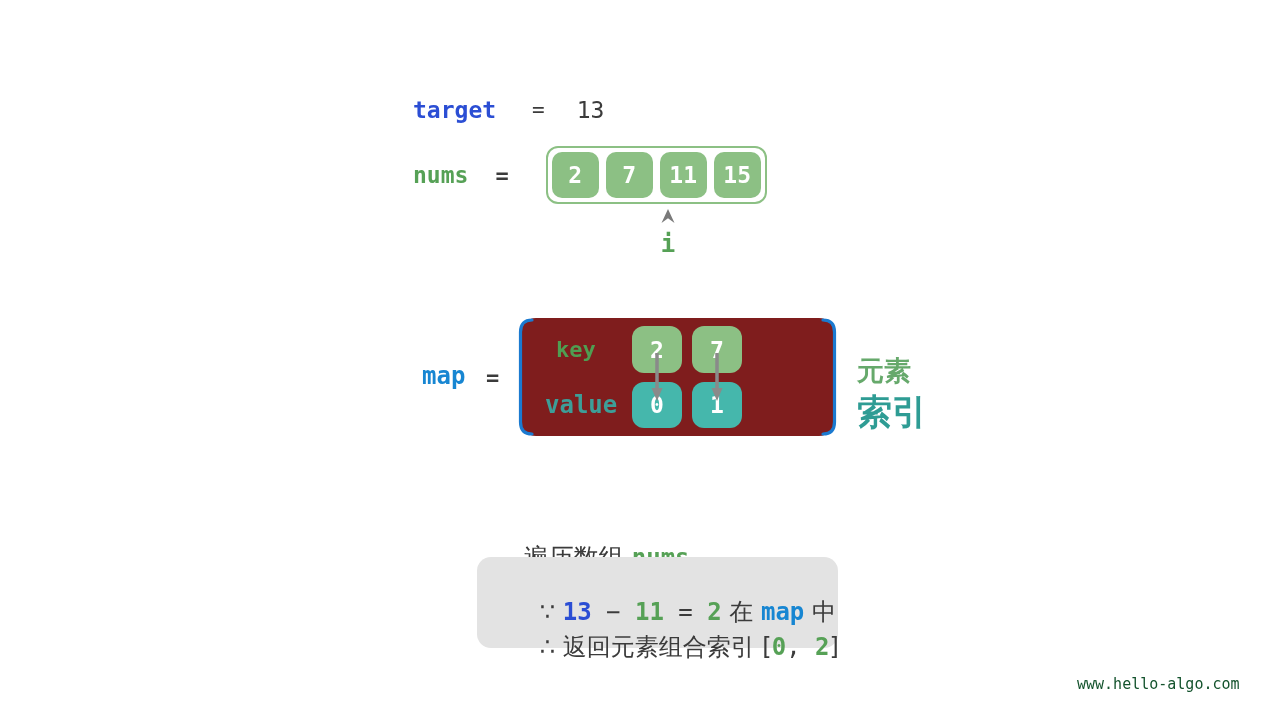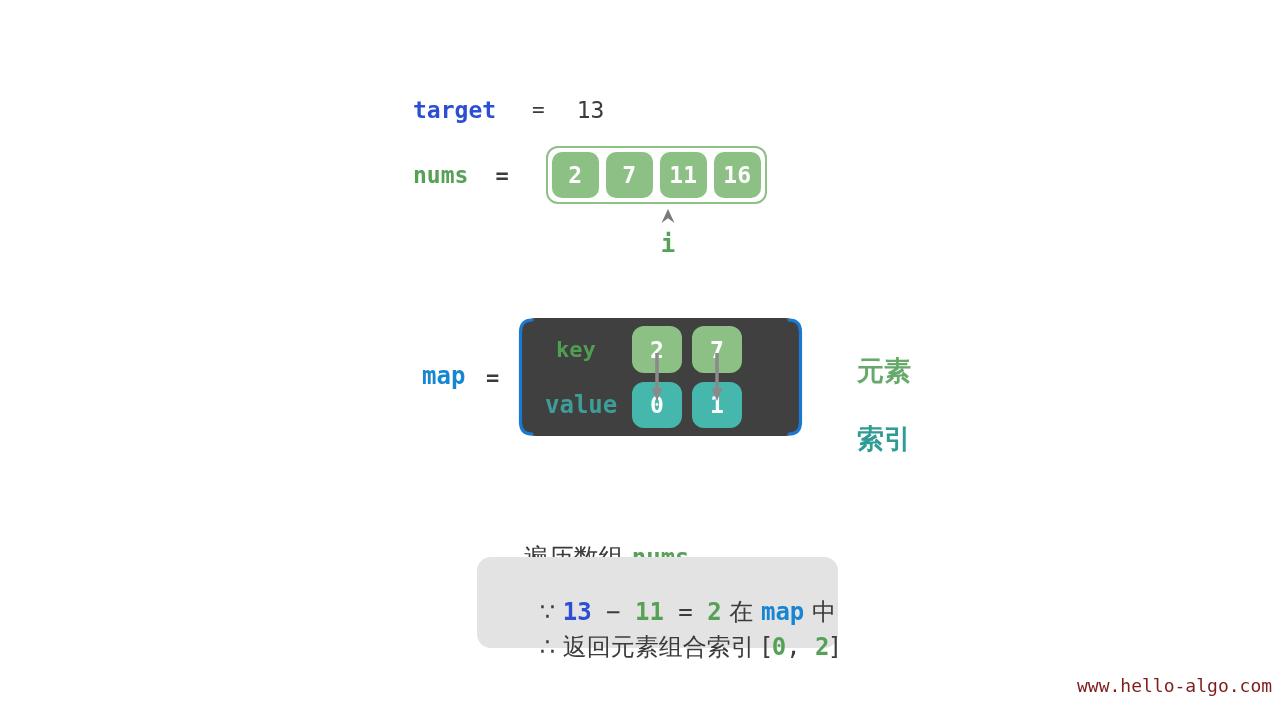--- a/index.html
+++ b/index.html
@@ -39,41 +39,41 @@
   }
 
   
   #nums-pointer-arrow { left:661px; top:209px; }
   #nums-pointer-label { left:659px; top:230px; width:18px; text-align:center;
     font-size:24px; font-weight:bold; color:#56A156; }
 
   
   #map-label { left:422px; top:362px; font-size:24px; font-weight:bold; color:#1786D2; }
   #map-eq    { left:486px; top:365px; font-size:22px; font-weight:bold; color:#3B3B3B; }
-  #map-panel { left:520px; top:318px; width:281px; height:118px;
-    background:#404040; border-radius:16px;padding-left:12px; }
+  #map-panel { left:520px; top:318px; width:315px; height:118px;
+    background:#7f1d1d; border-radius:16px;padding-left:12px; }
   .bracket { position:absolute; top:0; }
   #map-key-label   { position:absolute; left:36px; top:8px;  height:47px; line-height:47px;
     font-size:22px; font-weight:bold; color:#4F9E52; }
   #map-value-label { position:absolute; left:25px; top:64px; height:46px; line-height:46px;
     font-size:24px; font-weight:bold; color:#3D9E98; }
   .map-entry { position:absolute; top:8px; width:50px; height:102px; }
   .map-entry .kcell {
     position:absolute; left:0; top:0; width:50px; height:47px; border-radius:12px;
     background:#8CC084; display:flex; align-items:center; justify-content:center;
     color:#fff; font-size:23px; font-weight:bold;
   }
   .map-entry .vcell {
     position:absolute; left:0; top:56px; width:50px; height:46px; border-radius:12px;
     background:#45B7AC; display:flex; align-items:center; justify-content:center;
     color:#fff; font-size:23px; font-weight:bold;
   }
   .map-entry svg { position:absolute; left:0; top:0; z-index:2; }
   #legend-element { left:857px; top:339px; font-size:27px; font-weight:bold; color:#66A96B;margin-top:14px; }
-  #legend-index   { left:857px; top:389px; font-size:27px; font-weight:bold; color:#2E9C94;margin-top:32px; }
+  #legend-index   { left:857px; top:389px; font-size:35px; font-weight:bold; color:#2E9C94; }
 
   
   #caption { left:492px; top:512px; font-size:25px; white-space:pre; color:#3B3B3B; }
   #caption .code { font-family:"DejaVu Sans Mono","Liberation Mono",monospace;
     font-size:24px; font-weight:bold; color:#56A156; }
 
   
   #deduction-box { left:477px; top:557px; width:361px; height:91px;
     background:#E3E3E3; border-radius:14px;text-align:center; }
   .ded-line { position:absolute; left:17px; font-size:24px; white-space:pre; }
@@ -81,41 +81,41 @@
   #ded-line2 { top:46px; }
   .ded-line .mono { font-size:24px; }
 
   
   #step-badge { left:35px; top:641px; width:146px; height:51px;
     background:#F8F8F8; border:2px solid #9D9D9D; border-radius:9px;
     display:flex; align-items:center; justify-content:center;
     font-size:27px; font-weight:bold; color:#8A8A8A; letter-spacing:1px; }
 
   
-  #watermark { left:1077px; top:675px; font-size:18px; color:#7f1d1d; }
+  #watermark { left:1077px; top:675px; font-size:15px; color:#14532d; }
 </style>
 </head>
 <body>
 
 <div id="stage">
 
   <div id="target-line" class="abs mono">
     <span class="lbl">target</span>
     <span class="eq">=</span>
     <span class="val">13</span>
   </div>
 
   <div id="nums-line" class="abs">
     <span class="lbl mono">nums</span>
     <span class="eq mono">=</span>
     <div class="array-shell">
       <div class="cell mono">2</div>
       <div class="cell mono">7</div>
       <div class="cell mono">11</div>
-      <div class="cell mono">16</div>
+      <div class="cell mono">15</div>
     </div>
   </div>
 
   <div id="nums-pointer-arrow" class="abs">
     <svg width="14" height="15" viewBox="0 0 14 15">
       <polygon points="7,0 13.5,14 7,9.2 0.5,14" fill="#7A7A7A"></polygon>
     </svg>
   </div>
   <div id="nums-pointer-label" class="abs mono">i</div>
 

